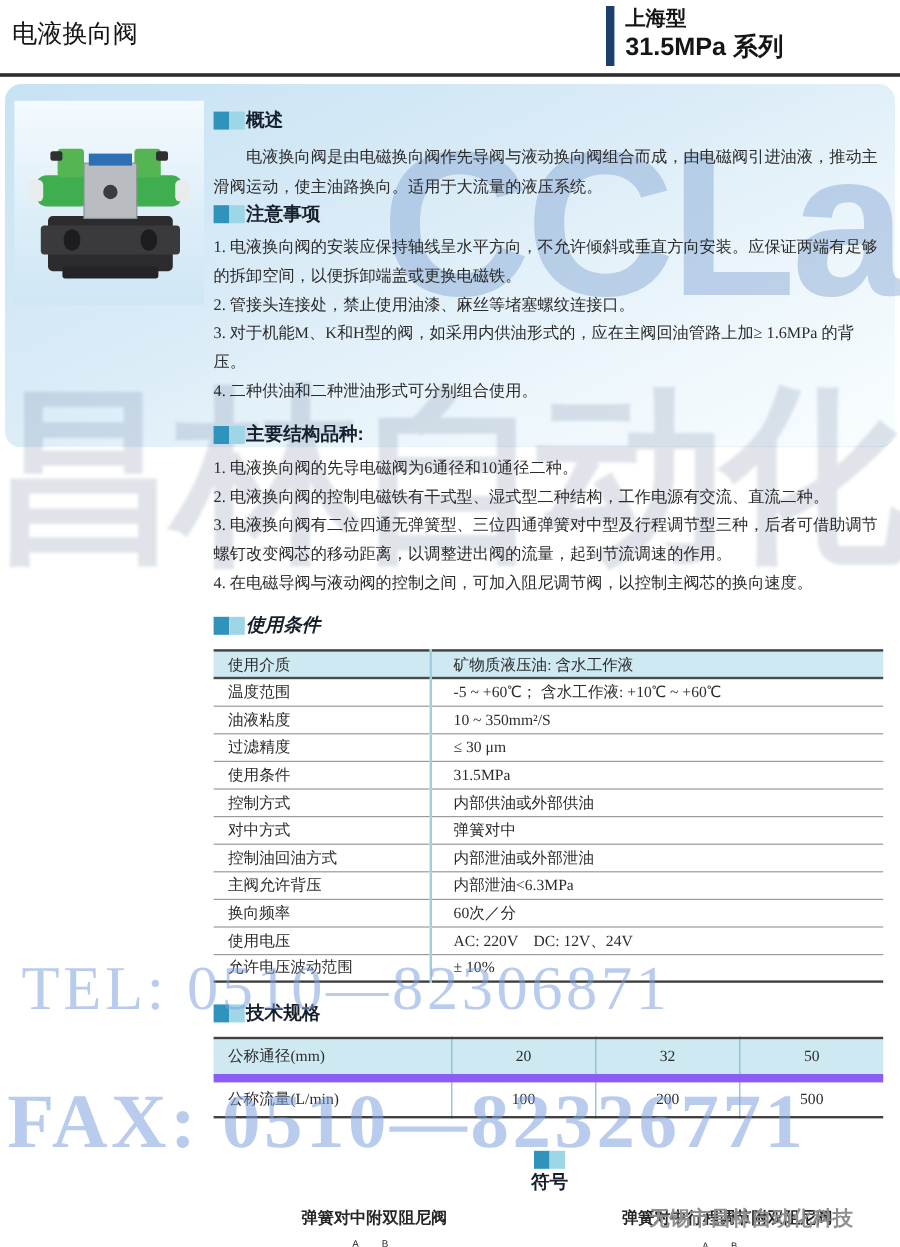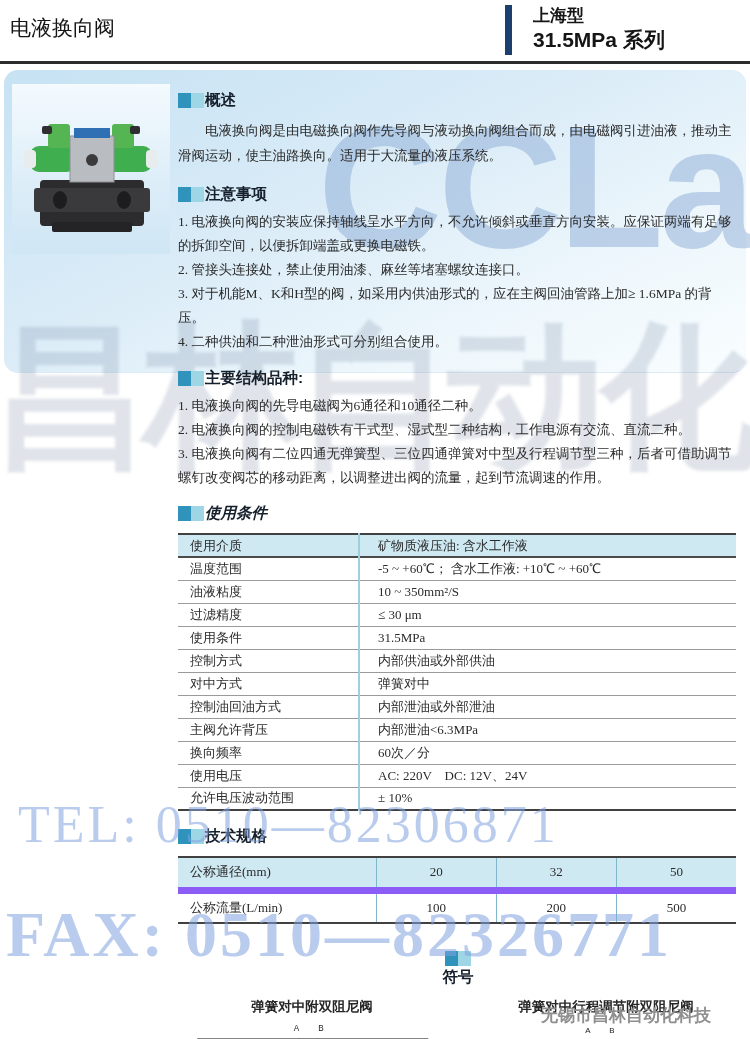--- a/index.html
+++ b/index.html
@@ -5,21 +5,21 @@
   html,body{margin:0;padding:0;}
   body{
     width:750px;height:1039px;position:relative;overflow:hidden;
     background:#ffffff;font-family:"Liberation Serif",serif;color:#2b2b2b;
   }
   
   .header-title{
     position:absolute;left:10px;top:14px;z-index:2;
     font-family:"Liberation Sans",sans-serif;font-weight:normal;font-size:21px;color:#151515;
   }
-  .series{position:absolute;left:505px;top:5px;display:flex;z-index:2;gap:12px;}
+  .series{position:absolute;left:505px;top:5px;display:flex;z-index:2;}
   .series-bar{width:7px;height:50px;background:#1c3f6e;margin-right:9px;}
   .series-text{font-family:"Liberation Sans",sans-serif;color:#151515;}
   .series-line1{font-size:17px;font-weight:bold;line-height:22px;}
   .series-line2{font-size:21px;font-weight:bold;line-height:26px;}
   .header-rule{position:absolute;left:0;top:61px;width:750px;height:3px;background:#2d2d2d;z-index:2;}
 
   
   .panel{
     position:absolute;left:4px;top:70px;width:742px;height:302px;z-index:0;
     border-radius:14px;
@@ -155,21 +155,21 @@
 
   <div class="sec" style="margin-top:6px;">
     <span class="sec-icon">
         <span class="d"></span>
         <span class="l"></span>
       </span>
     <span class="sec-title">概述</span>
   </div>
   <p class="para">电液换向阀是由电磁换向阀作先导阀与液动换向阀组合而成，由电磁阀引进油液，推动主滑阀运动，使主油路换向。适用于大流量的液压系统。</p>
 
-  <div class="sec" style="margin-top:16px;">
+  <div class="sec" style="">
     <span class="sec-icon">
         <span class="d"></span>
         <span class="l"></span>
       </span>
     <span class="sec-title">注意事项</span>
   </div>
   <div class="plist">
     <div class="item">1. 电液换向阀的安装应保持轴线呈水平方向，不允许倾斜或垂直方向安装。应保证两端有足够的拆卸空间，以便拆卸端盖或更换电磁铁。</div>
     <div class="item">2. 管接头连接处，禁止使用油漆、麻丝等堵塞螺纹连接口。</div>
     <div class="item">3. 对于机能M、K和H型的阀，如采用内供油形式的，应在主阀回油管路上加≥ 1.6MPa 的背压。</div>
@@ -180,20 +180,21 @@
     <span class="sec-icon">
         <span class="d"></span>
         <span class="l"></span>
       </span>
     <span class="sec-title">主要结构品种:</span>
   </div>
   <div class="plist">
     <div class="item">1. 电液换向阀的先导电磁阀为6通径和10通径二种。</div>
     <div class="item">2. 电液换向阀的控制电磁铁有干式型、湿式型二种结构，工作电源有交流、直流二种。</div>
     <div class="item">3. 电液换向阀有二位四通无弹簧型、三位四通弹簧对中型及行程调节型三种，后者可借助调节螺钉改变阀芯的移动距离，以调整进出阀的流量，起到节流调速的作用。</div>
+    <div class="item">4. 在电磁导阀与液动阀的控制之间，可加入阻尼调节阀，以控制主阀芯的换向速度。</div>
   </div>
 
   <div class="sec" style="margin-top:13px;font-style:italic;">
     <span class="sec-icon">
         <span class="d"></span>
         <span class="l"></span>
       </span>
     <span class="sec-title">使用条件</span>
   </div>
   <table class="cond-table">

